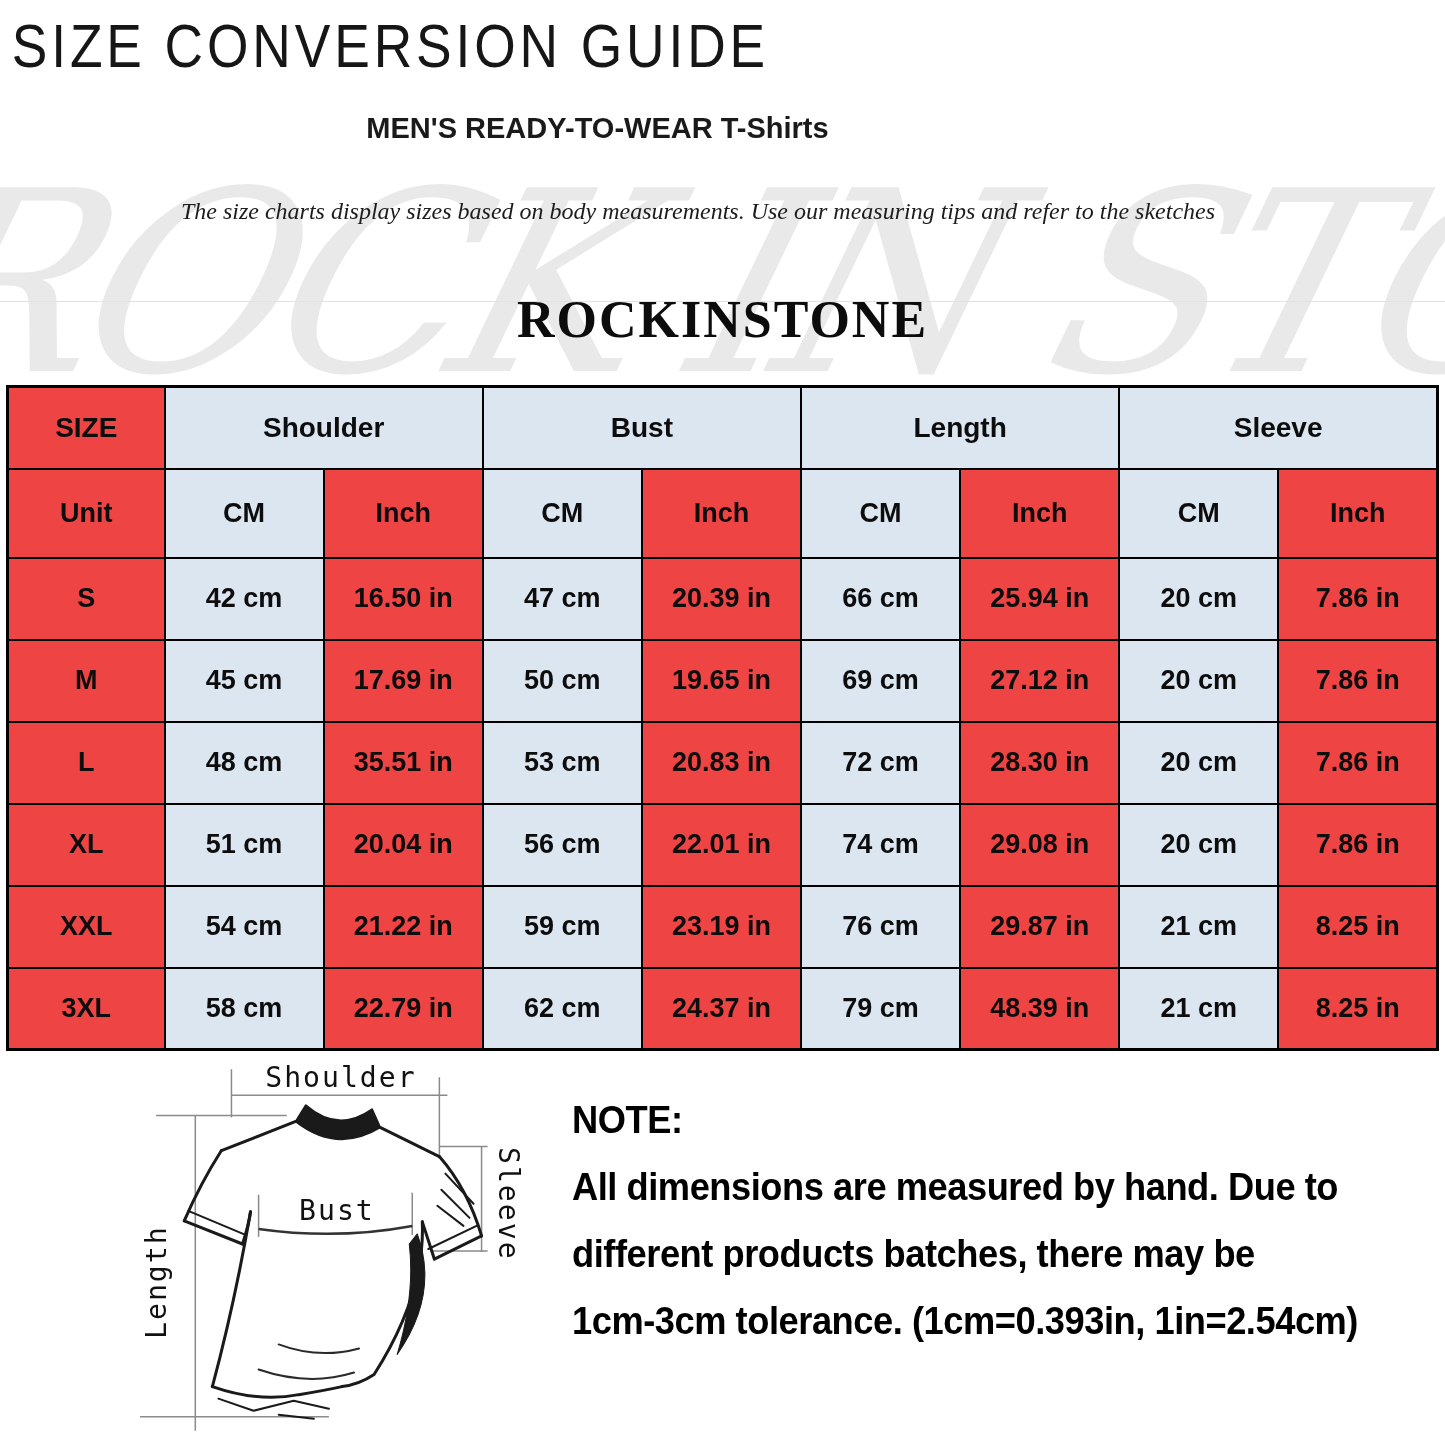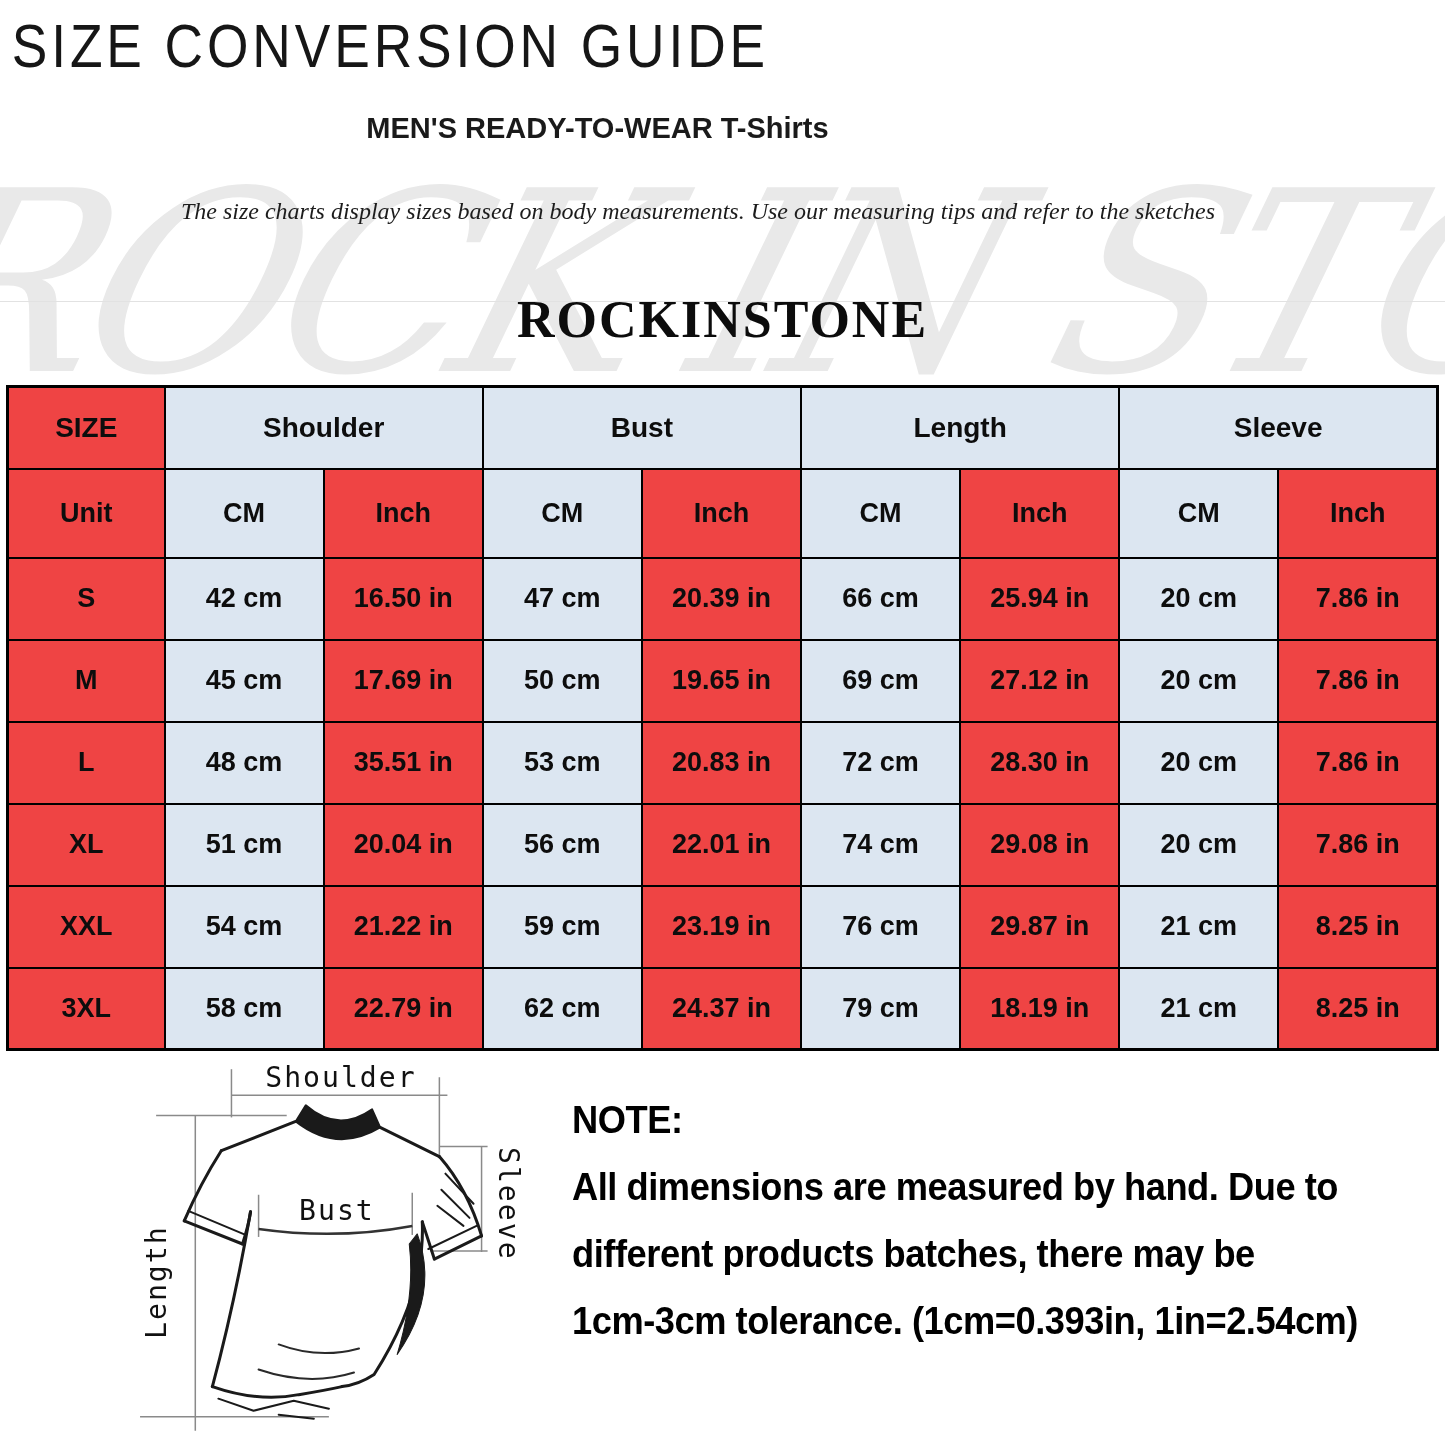--- a/index.html
+++ b/index.html
@@ -176,21 +176,21 @@
           <td class="blue">21 cm</td>
           <td>8.25 in</td>
         </tr>
         <tr>
           <td>3XL</td>
           <td class="blue">58 cm</td>
           <td>22.79 in</td>
           <td class="blue">62 cm</td>
           <td>24.37 in</td>
           <td class="blue">79 cm</td>
-          <td>18.19 in</td>
+          <td>48.39 in</td>
           <td class="blue">21 cm</td>
           <td>8.25 in</td>
         </tr>
       </tbody>
   </table>
 
   <svg class="diagram" viewBox="0 0 450 390" xmlns="http://www.w3.org/2000/svg">
 
     <g stroke="#8a8a8a" stroke-width="1.5" fill="none">
       <path d="M103,42 H318"></path>

